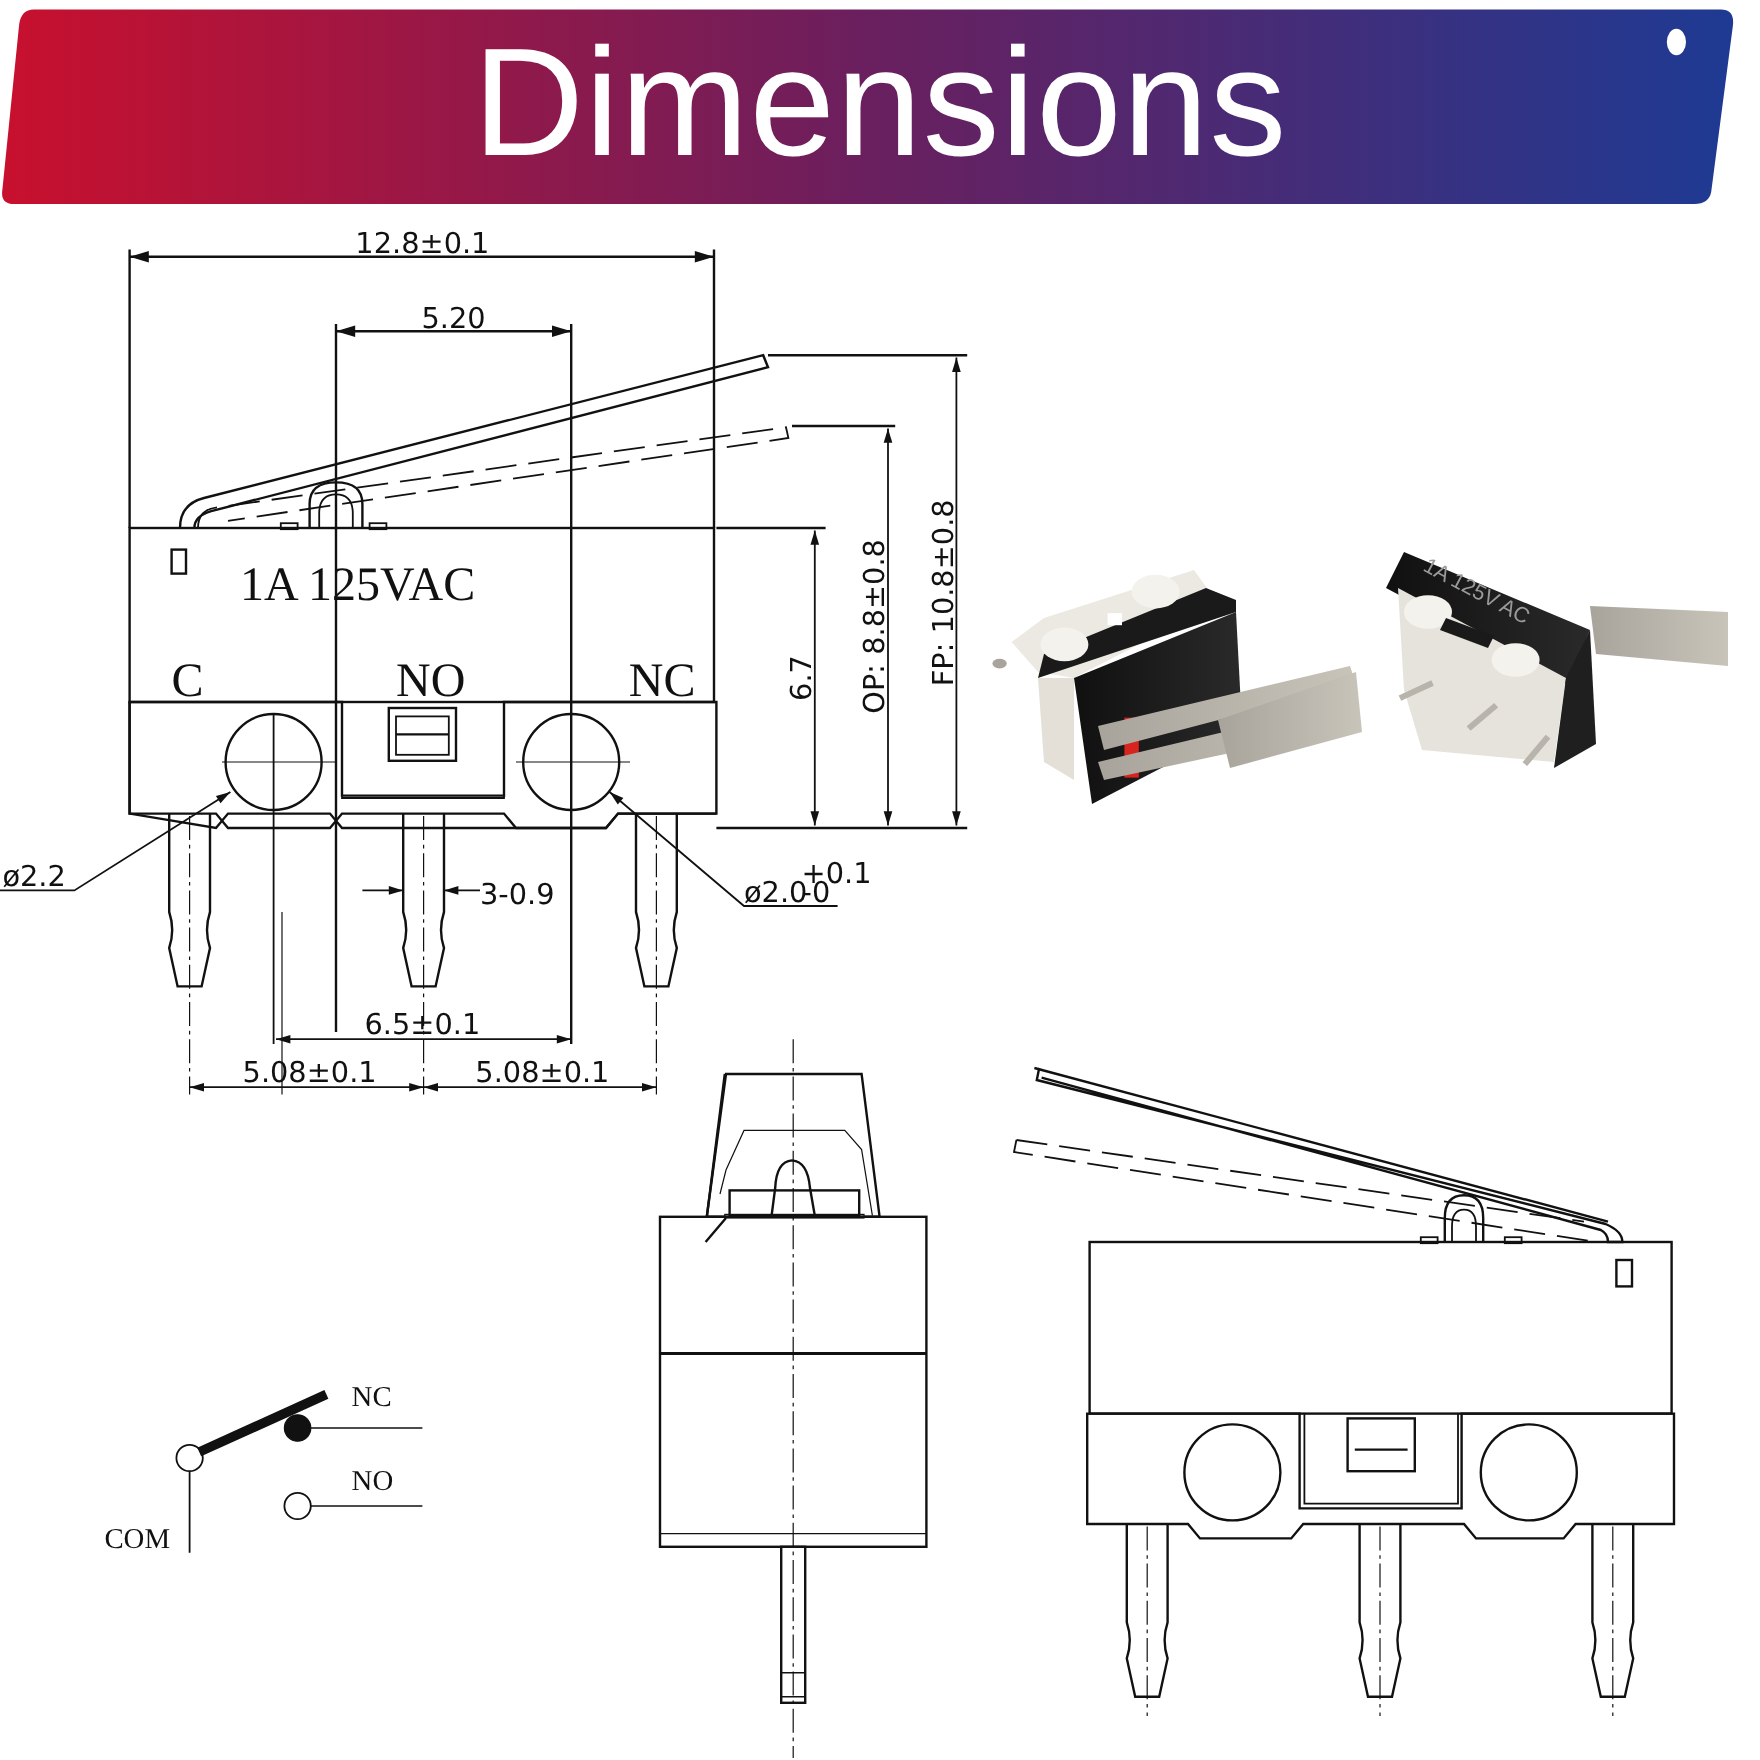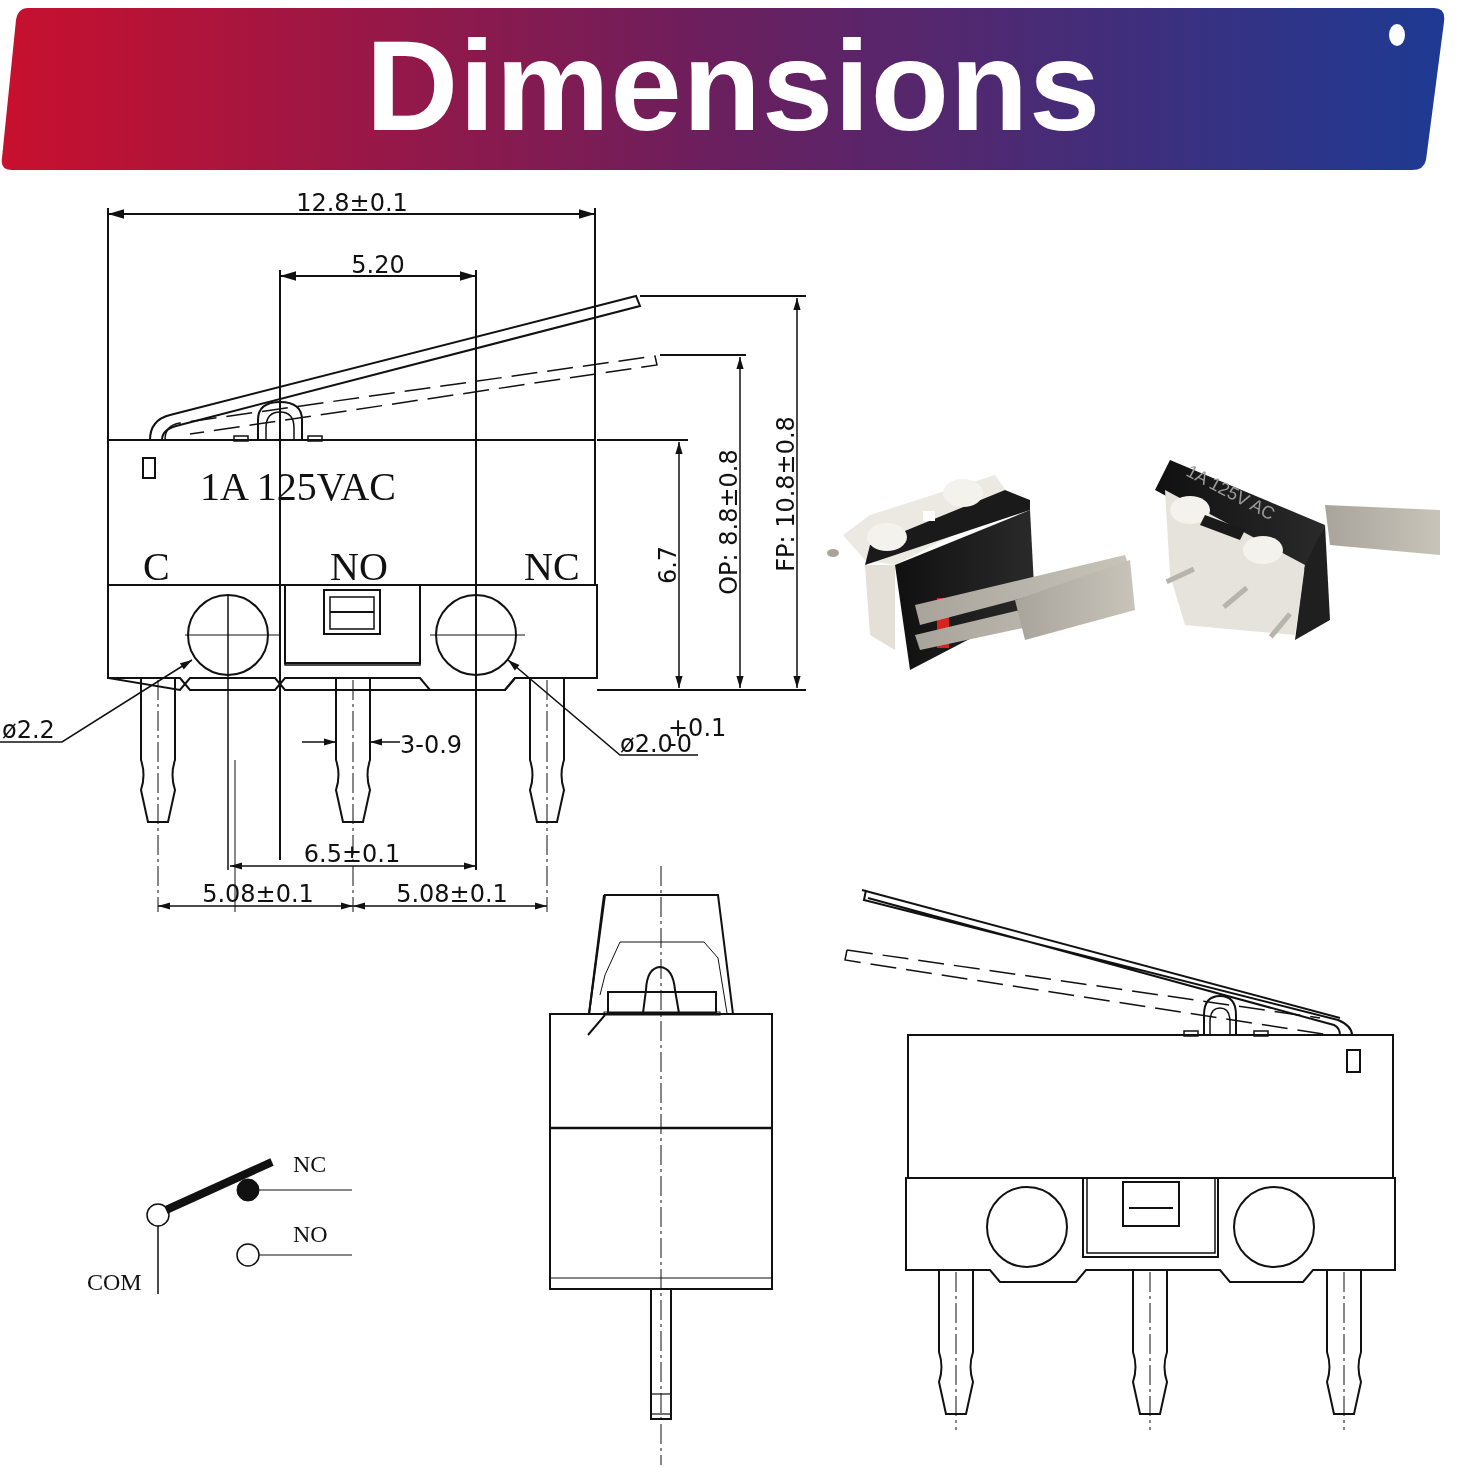--- a/index.html
+++ b/index.html
@@ -1,18 +1,18 @@
 <!DOCTYPE html>
 <html><head>
 <meta charset="utf-8">
 <style>
   html, body { margin:0; padding:0; background:#ffffff; }
   body { width:1467px; height:1467px; position:relative; overflow:hidden; font-family:"Liberation Sans", sans-serif; }
   #banner { position:absolute; left:0; top:0; width:1467px; height:180px; }
-  #banner-title { position:absolute; left:0; top:16px; width:1467px; text-align:center; font-family:"Liberation Sans", sans-serif; font-weight:bold; font-size:128px; line-height:140px; color:#ffffff; letter-spacing:1px; }
+  #banner-title { position:absolute; left:0; top:16px; width:1467px; text-align:center; font-family:"Liberation Sans", sans-serif; font-weight:normal; font-size:128px; line-height:140px; color:#ffffff; letter-spacing:1px; }
   svg.drawing { position:absolute; left:0; top:0; width:1467px; height:1467px; }
   .dim { font-family:"DejaVu Sans", sans-serif; font-size:24px; fill:#111; }
   .serif { font-family:"Liberation Serif", serif; fill:#111; }
   #photo { position:absolute; left:825px; top:445px; width:620px; height:240px; }
 </style>
 </head>
 <body>
 
 <div id="banner">
   <svg width="1467" height="180">

